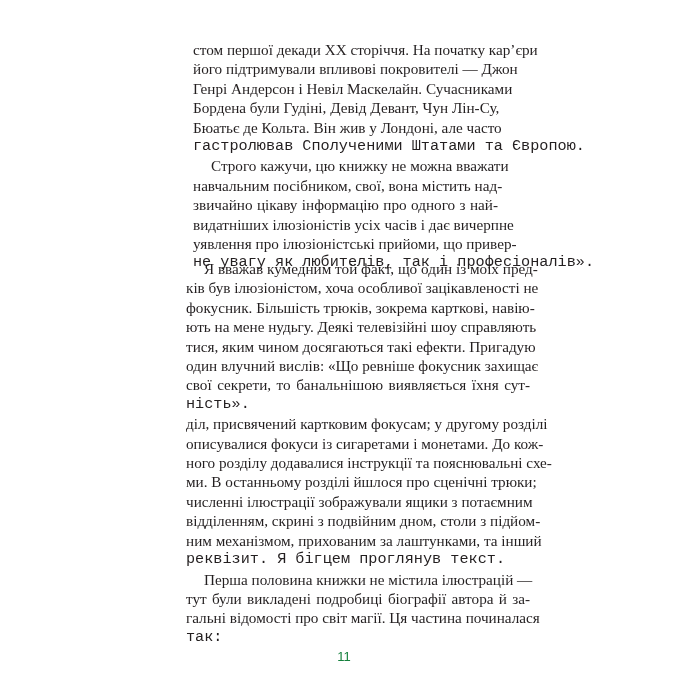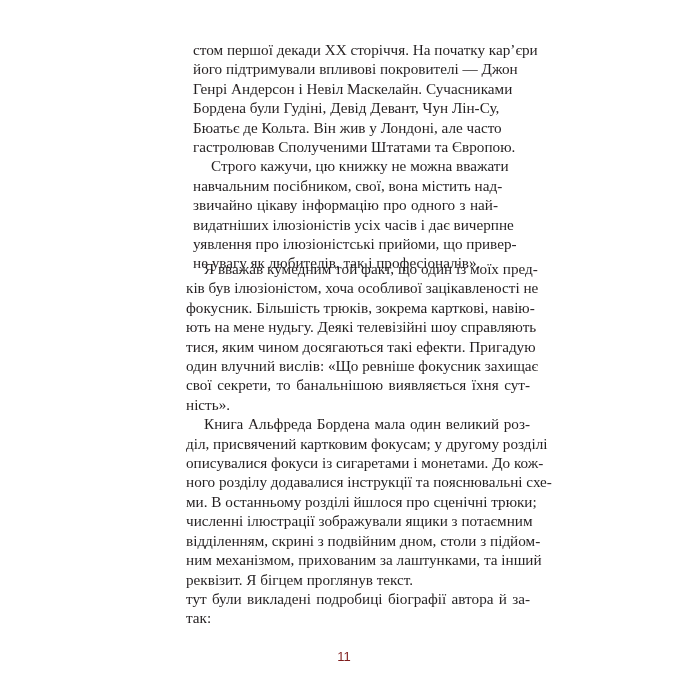--- a/index.html
+++ b/index.html
@@ -19,31 +19,31 @@
     top: 40px;
     width: 305px;
   }
   .body-text {
     position: absolute;
     left: 186px;
     top: 259px;
     width: 344px;
   }
   .line { display: block; text-align: justify; text-align-last: justify; white-space: nowrap; }
-  .line.last { text-align-last: left; }
+  .line.last { text-align-last: left; font-family: Liberation Mono, monospace; }
   .indent { padding-left: 18px; }
   .page-number {
     position: absolute;
     left: 336px;
     top: 649px;
     width: 16px;
     text-align: center;
     font-family: "Liberation Sans", "DejaVu Sans", sans-serif;
     font-size: 13px;
-    color: #7f1d1d;
+    color: #15803d;
   }
 </style>
 </head>
 <body>
 
 <div class="page">
 
   <div class="text quote">
     <div>
       <span class="line">стом першої декади ХХ сторіччя. На початку кар’єри</span>
@@ -68,30 +68,31 @@
       <span class="line indent">Я вважав кумедним той факт, що один із моїх пред-</span>
       <span class="line">ків був ілюзіоністом, хоча особливої зацікавленості не</span>
       <span class="line">фокусник. Більшість трюків, зокрема карткові, навію-</span>
       <span class="line">ють на мене нудьгу. Деякі телевізійні шоу справляють</span>
       <span class="line">тися, яким чином досягаються такі ефекти. Пригадую</span>
       <span class="line">один влучний вислів: «Що ревніше фокусник захищає</span>
       <span class="line">свої секрети, то банальнішою виявляється їхня сут-</span>
       <span class="line last">ність».</span>
     </div>
     <div>
-      <span class="line indent">Книга Альфреда Бордена мала один великий роз-</span>
       <span class="line">діл, присвячений картковим фокусам; у другому розділі</span>
       <span class="line">описувалися фокуси із сигаретами і монетами. До кож-</span>
       <span class="line">ного розділу додавалися інструкції та пояснювальні схе-</span>
       <span class="line">ми. В останньому розділі йшлося про сценічні трюки;</span>
       <span class="line">численні ілюстрації зображували ящики з потаємним</span>
       <span class="line">відділенням, скрині з подвійним дном, столи з підйом-</span>
       <span class="line">ним механізмом, прихованим за лаштунками, та інший</span>
       <span class="line last">реквізит. Я бігцем проглянув текст.</span>
     </div>
     <div>
+      <span class="line indent">Перша половина книжки не містила ілюстрацій —</span>
       <span class="line">тут були викладені подробиці біографії автора й за-</span>
+      <span class="line">гальні відомості про світ магії. Ця частина починалася</span>
       <span class="line last">так:</span>
     </div>
   </div>
 
   <div class="page-number">11</div>
 </div>
 
 </body></html>

